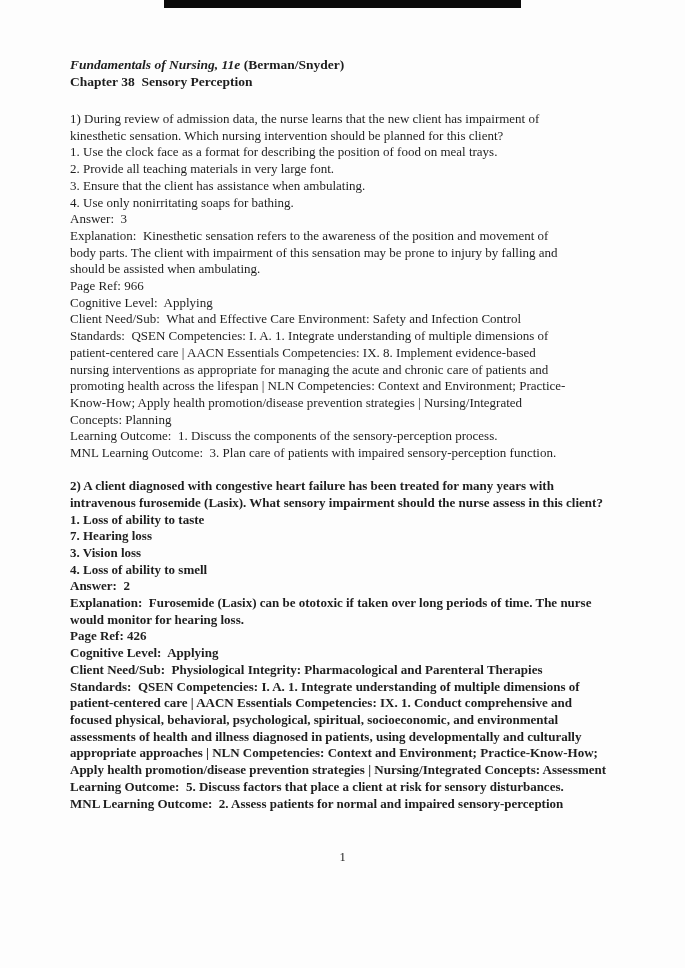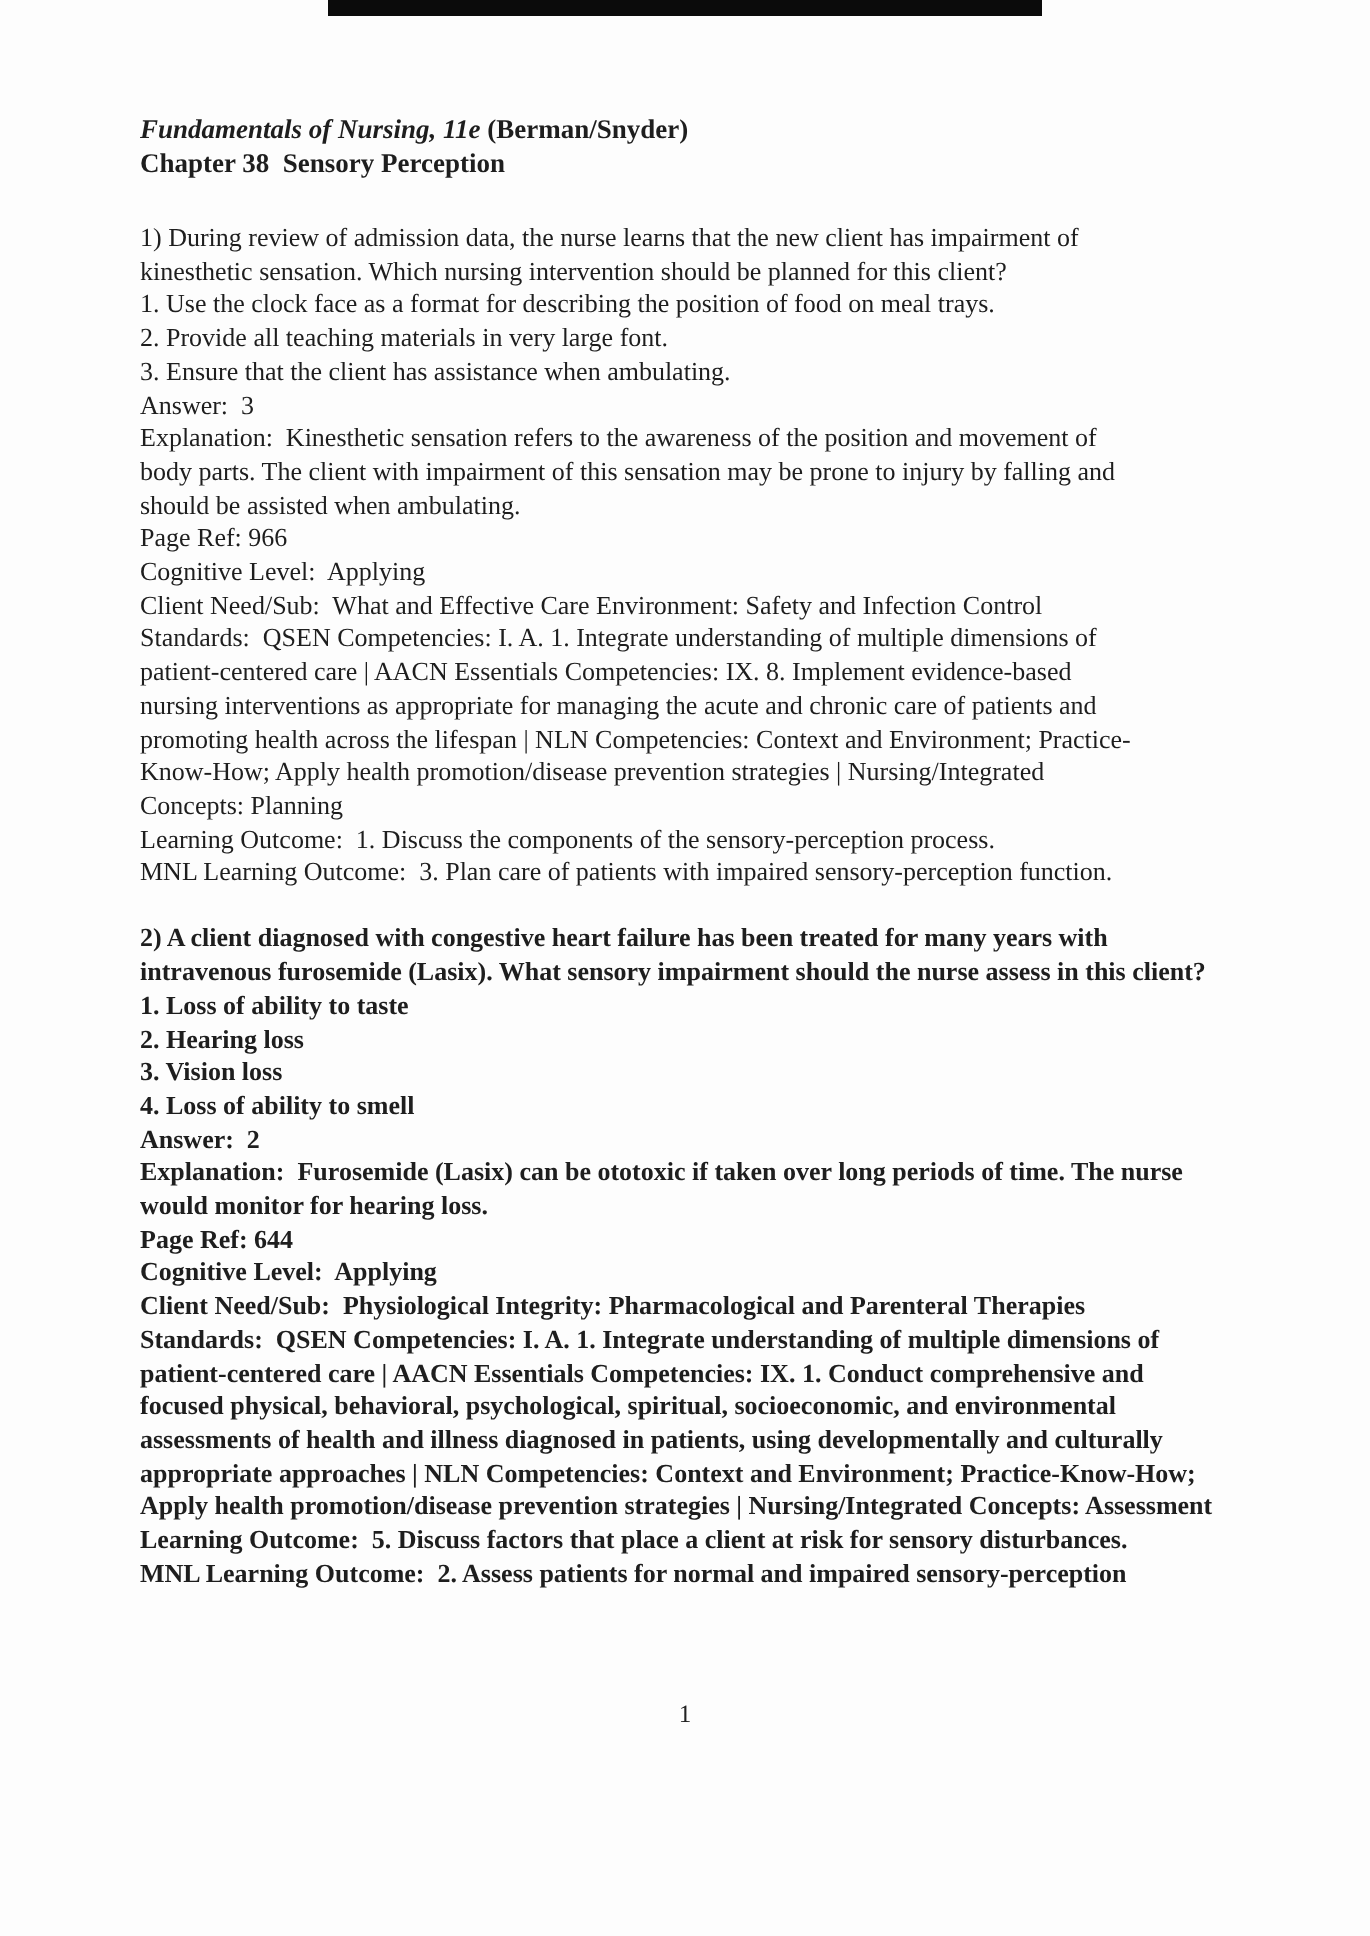--- a/index.html
+++ b/index.html
@@ -62,47 +62,48 @@
     <div class="title-line"><span class="ital">Fundamentals of Nursing, 11e</span><span> (Berman/Snyder)</span></div>
     <div class="chapter-line">Chapter 38  Sensory Perception</div>
   </div>
 
   <div class="question-block">
       <div class="line">1) During review of admission data, the nurse learns that the new client has impairment of</div>
       <div class="line">kinesthetic sensation. Which nursing intervention should be planned for this client?</div>
       <div class="line">1. Use the clock face as a format for describing the position of food on meal trays.</div>
       <div class="line">2. Provide all teaching materials in very large font.</div>
       <div class="line">3. Ensure that the client has assistance when ambulating.</div>
+      <div class="line">4. Use only nonirritating soaps for bathing.</div>
       <div class="line">Answer:  3</div>
       <div class="line">Explanation:  Kinesthetic sensation refers to the awareness of the position and movement of</div>
       <div class="line">body parts. The client with impairment of this sensation may be prone to injury by falling and</div>
       <div class="line">should be assisted when ambulating.</div>
       <div class="line">Page Ref: 966</div>
       <div class="line">Cognitive Level:  Applying</div>
       <div class="line">Client Need/Sub:  What and Effective Care Environment: Safety and Infection Control</div>
       <div class="line">Standards:  QSEN Competencies: I. A. 1. Integrate understanding of multiple dimensions of</div>
       <div class="line">patient-centered care | AACN Essentials Competencies: IX. 8. Implement evidence-based</div>
       <div class="line">nursing interventions as appropriate for managing the acute and chronic care of patients and</div>
       <div class="line">promoting health across the lifespan | NLN Competencies: Context and Environment; Practice-</div>
       <div class="line">Know-How; Apply health promotion/disease prevention strategies | Nursing/Integrated</div>
       <div class="line">Concepts: Planning</div>
       <div class="line">Learning Outcome:  1. Discuss the components of the sensory-perception process.</div>
       <div class="line">MNL Learning Outcome:  3. Plan care of patients with impaired sensory-perception function.</div>
     </div>
   <div class="question-block">
       <div class="line">2) A client diagnosed with congestive heart failure has been treated for many years with</div>
       <div class="line">intravenous furosemide (Lasix). What sensory impairment should the nurse assess in this client?</div>
       <div class="line">1. Loss of ability to taste</div>
-      <div class="line">2. Hearing loss</div>
+      <div class="line">7. Hearing loss</div>
       <div class="line">3. Vision loss</div>
       <div class="line">4. Loss of ability to smell</div>
       <div class="line">Answer:  2</div>
       <div class="line">Explanation:  Furosemide (Lasix) can be ototoxic if taken over long periods of time. The nurse</div>
       <div class="line">would monitor for hearing loss.</div>
-      <div class="line">Page Ref: 644</div>
+      <div class="line">Page Ref: 426</div>
       <div class="line">Cognitive Level:  Applying</div>
       <div class="line">Client Need/Sub:  Physiological Integrity: Pharmacological and Parenteral Therapies</div>
       <div class="line">Standards:  QSEN Competencies: I. A. 1. Integrate understanding of multiple dimensions of</div>
       <div class="line">patient-centered care | AACN Essentials Competencies: IX. 1. Conduct comprehensive and</div>
       <div class="line">focused physical, behavioral, psychological, spiritual, socioeconomic, and environmental</div>
       <div class="line">assessments of health and illness diagnosed in patients, using developmentally and culturally</div>
       <div class="line">appropriate approaches | NLN Competencies: Context and Environment; Practice-Know-How;</div>
       <div class="line">Apply health promotion/disease prevention strategies | Nursing/Integrated Concepts: Assessment</div>
       <div class="line">Learning Outcome:  5. Discuss factors that place a client at risk for sensory disturbances.</div>
       <div class="line">MNL Learning Outcome:  2. Assess patients for normal and impaired sensory-perception</div>

